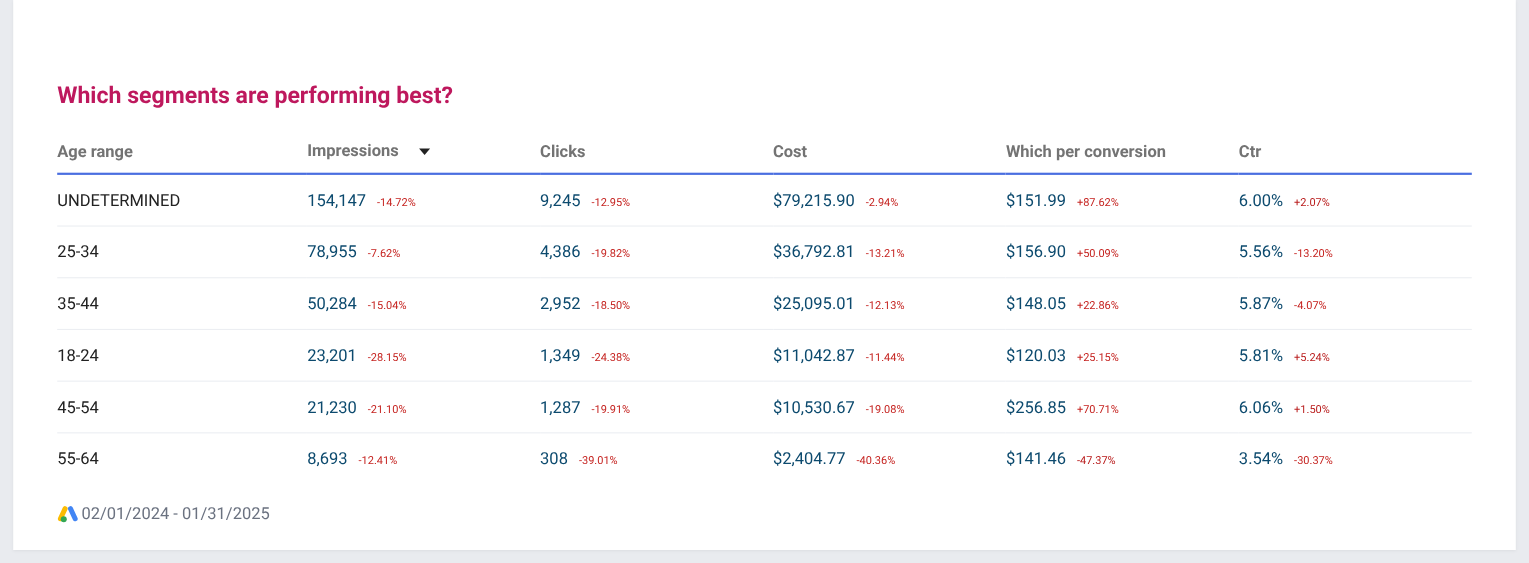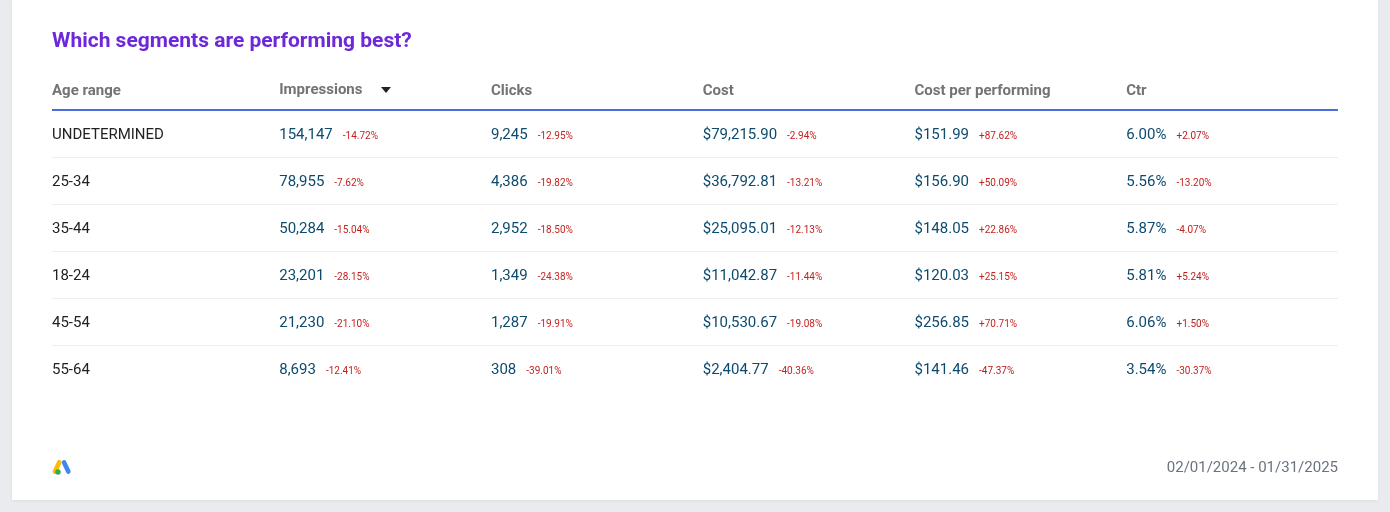--- a/index.html
+++ b/index.html
@@ -14,22 +14,23 @@
     background: #fff;
     margin: 0 12px;
     padding: 28px 40px 18px 40px;
     height: 500px;
     box-shadow: 0 1px 3px rgba(0,0,0,0.06);
     position: relative;
   }
   .title {
     font-size: 21px;
     font-weight: 700;
-    color: #6d28d9;
+    color: #be185d;
     margin-bottom: 18px;
+    margin-top: 48px;
   }
   table {
     width: 100%;
     border-collapse: collapse;
     table-layout: fixed;
   }
   thead th {
     text-align: left;
     font-size: 15px;
     font-weight: 700;
@@ -55,24 +56,24 @@
   }
   .col-age { width: 220px; }
   .col-std { width: 205px; }
   .val { color: #0c4a6e; }
   .delta { margin-left: 10px; font-size: 10px; }
   .delta.pos { color: #b91c1c; }
   .delta.neg { color: #c5221f; }
   .footer {
     position: absolute;
     left: 40px;
-    right: 40px;
+    right: 56px;
     bottom: 22px;
     display: flex;
-    justify-content: space-between;
+    justify-content: flex-start;
     align-items: center;
   }
   .footer .date {
     color: #6b7280;
     font-size: 15px;
   }
   .logo svg { display: block; }
 </style>
 </head>
 <body>
@@ -102,21 +103,21 @@
               </svg>
           </span>
         </th>
         <th>
           <span>Clicks</span>
         </th>
         <th>
           <span>Cost</span>
         </th>
         <th>
-          <span>Cost per performing</span>
+          <span>Which per conversion</span>
         </th>
         <th>
           <span>Ctr</span>
         </th>
       </tr>
     </thead>
     <tbody id="tbody">
         <tr>
           <td><span>UNDETERMINED</span></td>
           <td><span class="val">154,147</span><span class="delta neg">-14.72%</span></td>

